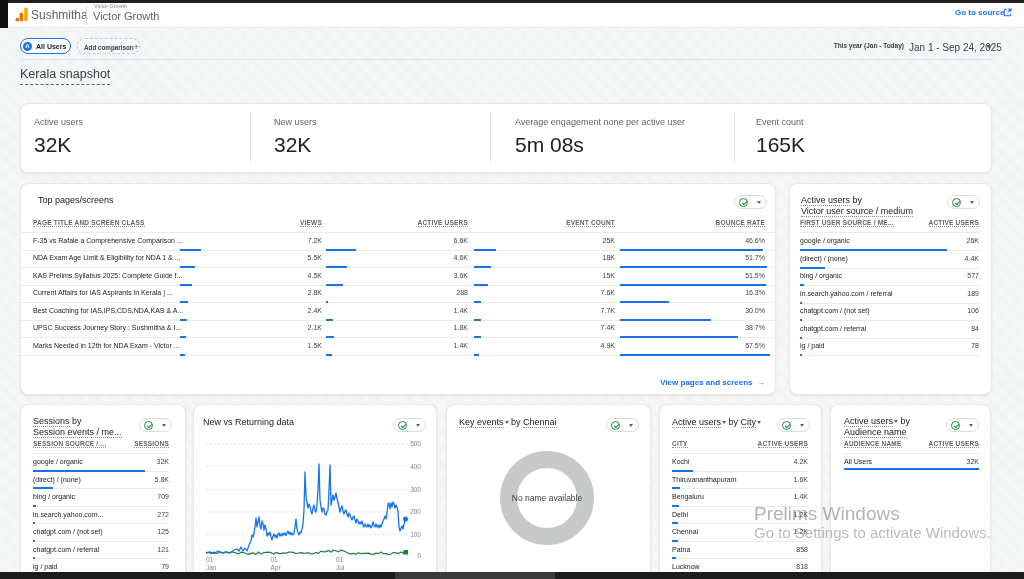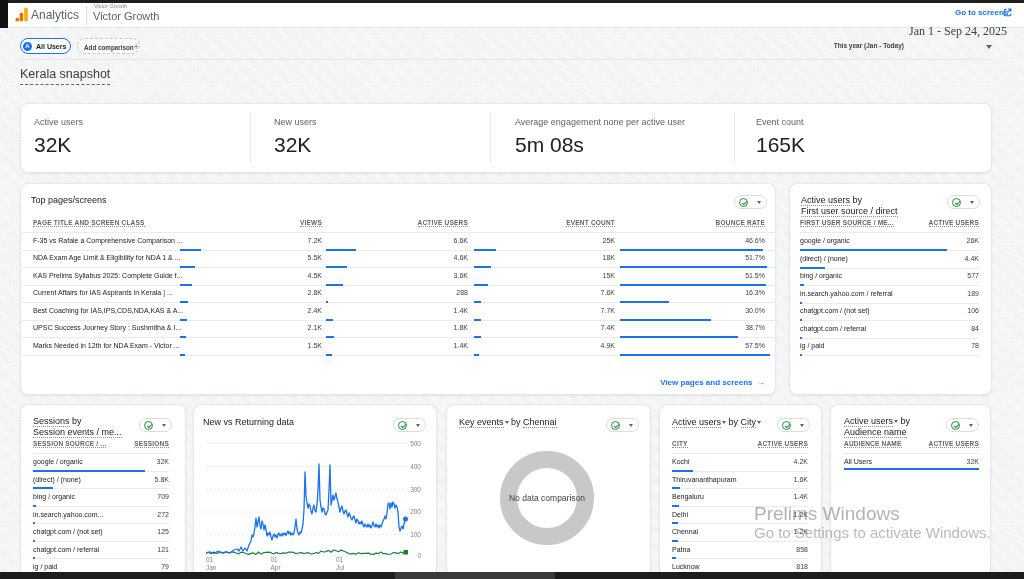--- a/index.html
+++ b/index.html
@@ -38,58 +38,58 @@
 <div class="abs" style="left:0;top:0;width:1024px;height:3px;background:#1e1e1e;"></div>
 <div class="abs" style="left:0;top:0;width:8px;height:28px;background:#111;"></div>
 
 <div class="abs" style="left:8px;top:3px;width:1016px;height:25px;background:#fff;border-bottom:1px solid #e4e6e8;"></div>
 
 <svg class="abs" style="left:15px;top:7px;" width="14" height="15" viewBox="0 0 14 15">
   <rect x="9.2" y="0.5" width="3.6" height="14" rx="1.8" fill="#f9ab00"></rect>
   <rect x="4.6" y="5.5" width="3.6" height="9" rx="1.8" fill="#e37400"></rect>
   <circle cx="2.3" cy="12.7" r="1.9" fill="#e37400"></circle>
 </svg>
-<div class="abs" style="left:31px;top:8px;font-size:12px;color:#5f6368;">Analytics</div>
+<div class="abs" style="left:31px;top:8px;font-size:12px;color:#5f6368;">Sushmitha</div>
 <div class="abs" style="left:86px;top:6px;width:1px;height:19px;background:#dadce0;"></div>
 <div class="abs" style="left:94px;top:3px;font-size:5.5px;color:#80868b;">Victor Growth</div>
 <div class="abs" style="left:93px;top:10px;font-size:11px;color:#5f6368;">Victor Growth</div>
-<div class="abs" style="left:955px;top:8px;font-size:8px;font-weight:bold;color:#1a73e8;">Go to screens</div>
+<div class="abs" style="left:955px;top:8px;font-size:8px;font-weight:bold;color:#1a73e8;">Go to source</div>
 <svg class="abs" style="left:1003px;top:8px;" width="9" height="9" viewBox="0 0 9 9">
   <path d="M3.6 1.4 H2.2 a1 1 0 0 0 -1 1 V6.8 a1 1 0 0 0 1 1 H6.8 a1 1 0 0 0 1 -1 V5.4" stroke="#1a73e8" stroke-width="1.1" fill="none"></path>
   <path d="M5.2 1.1 H7.9 V3.8 M7.7 1.3 L4.6 4.4" stroke="#1a73e8" stroke-width="1.1" fill="none"></path>
 </svg>
 
 <div class="abs" style="left:20px;top:38px;width:51px;height:16px;border:1.5px solid #1a73e8;border-radius:9px;background:#fff;"></div>
 <div class="abs" style="left:23px;top:41.5px;width:9px;height:9px;border-radius:50%;background:#1a73e8;color:#fff;font-size:6px;font-weight:bold;text-align:center;line-height:9px;">A</div>
 <div class="abs" style="left:36px;top:43px;font-size:7px;font-weight:bold;color:#202124;">All Users</div>
 <div class="abs" style="left:77px;top:38px;width:63px;height:16px;border:1px dashed #c6cacd;border-radius:9px;background:#f8f9fa;"></div>
 <div class="abs" style="left:84px;top:43.5px;font-size:6.3px;font-weight:bold;color:#3c4043;">Add comparison</div>
 <div class="abs" style="left:133.5px;top:41.5px;font-size:9px;color:#5f6368;">+</div>
 <div class="abs" style="left:820px;top:42px;width:84px;text-align:right;font-size:6.5px;font-weight:bold;color:#3c4043;">This year (Jan - Today)</div>
-<div class="abs" style="left:909px;top:24px;font-size:12px;color:#3c4043;font-family:Liberation Serif, serif;">Jan 1 - Sep 24, 2025</div>
+<div class="abs" style="left:909px;top:42px;font-size:10px;color:#3c4043;">Jan 1 - Sep 24, 2025</div>
 <div class="abs" style="left:986px;top:45px;width:0;height:0;border-left:3px solid transparent;border-right:3px solid transparent;border-top:4px solid #5f6368;"></div>
 <div class="abs" style="left:20px;top:59px;width:972px;height:1px;background:#e4e7ea;"></div>
 
 <div class="abs" style="left:20px;top:67px;font-size:12.5px;color:#3c4043;border-bottom:1px dashed #5f6368;padding-bottom:3px;">Kerala snapshot</div>
 
 <div class="card" style="left:20px;top:103px;width:972px;height:70px;"></div>
 <div class="abs" style="left:250px;top:112px;width:1px;height:50px;background:#e4e6e8;"></div>
 <div class="abs" style="left:490px;top:112px;width:1px;height:50px;background:#e4e6e8;"></div>
 <div class="abs" style="left:734px;top:112px;width:1px;height:50px;background:#e4e6e8;"></div>
 <div class="abs" style="left:34px;top:117px;font-size:9px;color:#5f6368;">Active users</div>
 <div class="abs" style="left:34px;top:133px;font-size:21px;color:#202124;">32K</div>
 <div class="abs" style="left:274px;top:117px;font-size:9px;color:#5f6368;">New users</div>
 <div class="abs" style="left:274px;top:133px;font-size:21px;color:#202124;">32K</div>
 <div class="abs" style="left:515px;top:117px;font-size:9px;color:#5f6368;">Average engagement none per active user</div>
 <div class="abs" style="left:515px;top:133px;font-size:21px;color:#202124;">5m 08s</div>
 <div class="abs" style="left:756px;top:117px;font-size:9px;color:#5f6368;">Event count</div>
 <div class="abs" style="left:756px;top:133px;font-size:21px;color:#202124;">165K</div>
 
 <div class="card" style="left:20px;top:183px;width:756px;height:212px;"></div>
-<div class="abs ctitle" style="left:31px;top:195px;">Top pages/screens</div>
+<div class="abs ctitle" style="left:38px;top:195px;">Top pages/screens</div>
 <div class="pill" style="left:734px;top:195px;">
     <span class="chk"></span>
     <span class="car"></span>
   </div>
 
 <div class="abs colhead dotted" style="left:33px;top:219px;">PAGE TITLE AND SCREEN CLASS</div>
 <div class="abs" style="left:282px;top:219px;width:40px;text-align:right;font-size:6.5px;line-height:normal;"><span class="colhead dotted">VIEWS</span></div>
 <div class="abs" style="left:398px;top:219px;width:70px;text-align:right;font-size:6.5px;line-height:normal;"><span class="colhead dotted">ACTIVE USERS</span></div>
 <div class="abs" style="left:545px;top:219px;width:70px;text-align:right;font-size:6.5px;line-height:normal;"><span class="colhead dotted">EVENT COUNT</span></div>
 <div class="abs" style="left:695px;top:219px;width:70px;text-align:right;font-size:6.5px;line-height:normal;"><span class="colhead dotted">BOUNCE RATE</span></div>
@@ -161,21 +161,21 @@
 <div class="abs rowval" style="left:705px;top:341.5px;width:60px;">57.5%</div>
 <div class="abs sep" style="left:20px;top:354.5px;width:756px;"></div>
 <div class="abs bar" style="left:180px;top:353.5px;width:5px;"></div>
 <div class="abs bar" style="left:326px;top:353.5px;width:6px;"></div>
 <div class="abs bar" style="left:474px;top:353.5px;width:5px;"></div>
 <div class="abs bar" style="left:620px;top:353.5px;width:150px;"></div>
 <div class="abs" style="left:620px;top:378px;width:145px;font-size:8px;font-weight:bold;color:#1a73e8;text-align:right;">View pages and screens&nbsp; →</div>
 
 <div class="card" style="left:789px;top:183px;width:203px;height:212px;"></div>
 <div class="abs ctitle" style="left:801px;top:195px;"><span class="dotted">Active users</span> by</div>
-<div class="abs ctitle" style="left:801px;top:206px;"><span class="dotted">First user source / direct</span></div>
+<div class="abs ctitle" style="left:801px;top:206px;"><span class="dotted">Victor user source / medium</span></div>
 <div class="pill" style="left:947px;top:195px;">
     <span class="chk"></span>
     <span class="car"></span>
   </div>
 <div class="abs colhead dotted" style="left:800px;top:219px;">FIRST USER SOURCE / ME...</div>
 <div class="abs" style="left:909px;top:219px;width:70px;text-align:right;font-size:6.5px;line-height:normal;"><span class="colhead dotted">ACTIVE USERS</span></div>
 <div class="abs sep" style="left:800px;top:232px;width:179px;"></div>
 <div class="abs rowdim" style="left:800px;top:237.0px;">google / organic</div>
 <div class="abs rowval" style="left:929px;top:237.0px;width:50px;">26K</div>
 <div class="abs sep" style="left:800px;top:250.0px;width:179px;"></div>
@@ -274,21 +274,21 @@
 <text x="143" y="164.5" font-size="6.5" fill="#80868b" font-family="Liberation Sans, sans-serif">Jul</text>
 </svg>
 
 <div class="card" style="left:446px;top:404px;width:205px;height:175px;border-bottom:none;border-radius:8px 8px 0 0;"></div>
 <div class="abs ctitle" style="left:459px;top:417px;"><span class="dotted">Key events</span><span class="caret"></span> by <span class="dotted">Chennai</span></div>
 <div class="pill" style="left:606px;top:418px;">
     <span class="chk"></span>
     <span class="car"></span>
   </div>
 <div class="abs" style="left:500px;top:451px;width:94px;height:94px;border-radius:50%;border:17px solid #c6c9c7;"></div>
-<div class="abs" style="left:480px;top:493px;width:134px;font-size:8.5px;color:#3c4043;text-align:center;">No data comparison</div>
+<div class="abs" style="left:480px;top:493px;width:134px;font-size:8.5px;color:#3c4043;text-align:center;">No name available</div>
 
 <div class="card" style="left:659px;top:404px;width:163px;height:175px;border-bottom:none;border-radius:8px 8px 0 0;"></div>
 <div class="abs ctitle" style="left:672px;top:417px;"><span class="dotted">Active users</span><span class="caret"></span> by <span class="dotted">City</span><span class="caret"></span></div>
 <div class="pill" style="left:777px;top:418px;">
     <span class="chk"></span>
     <span class="car"></span>
   </div>
 <div class="abs colhead dotted" style="left:672px;top:440px;">CITY</div>
 <div class="abs" style="left:733px;top:440px;width:75px;text-align:right;font-size:6.5px;line-height:normal;"><span class="colhead dotted">ACTIVE USERS</span></div>
 <div class="abs sep" style="left:672px;top:453px;width:136px;"></div>

